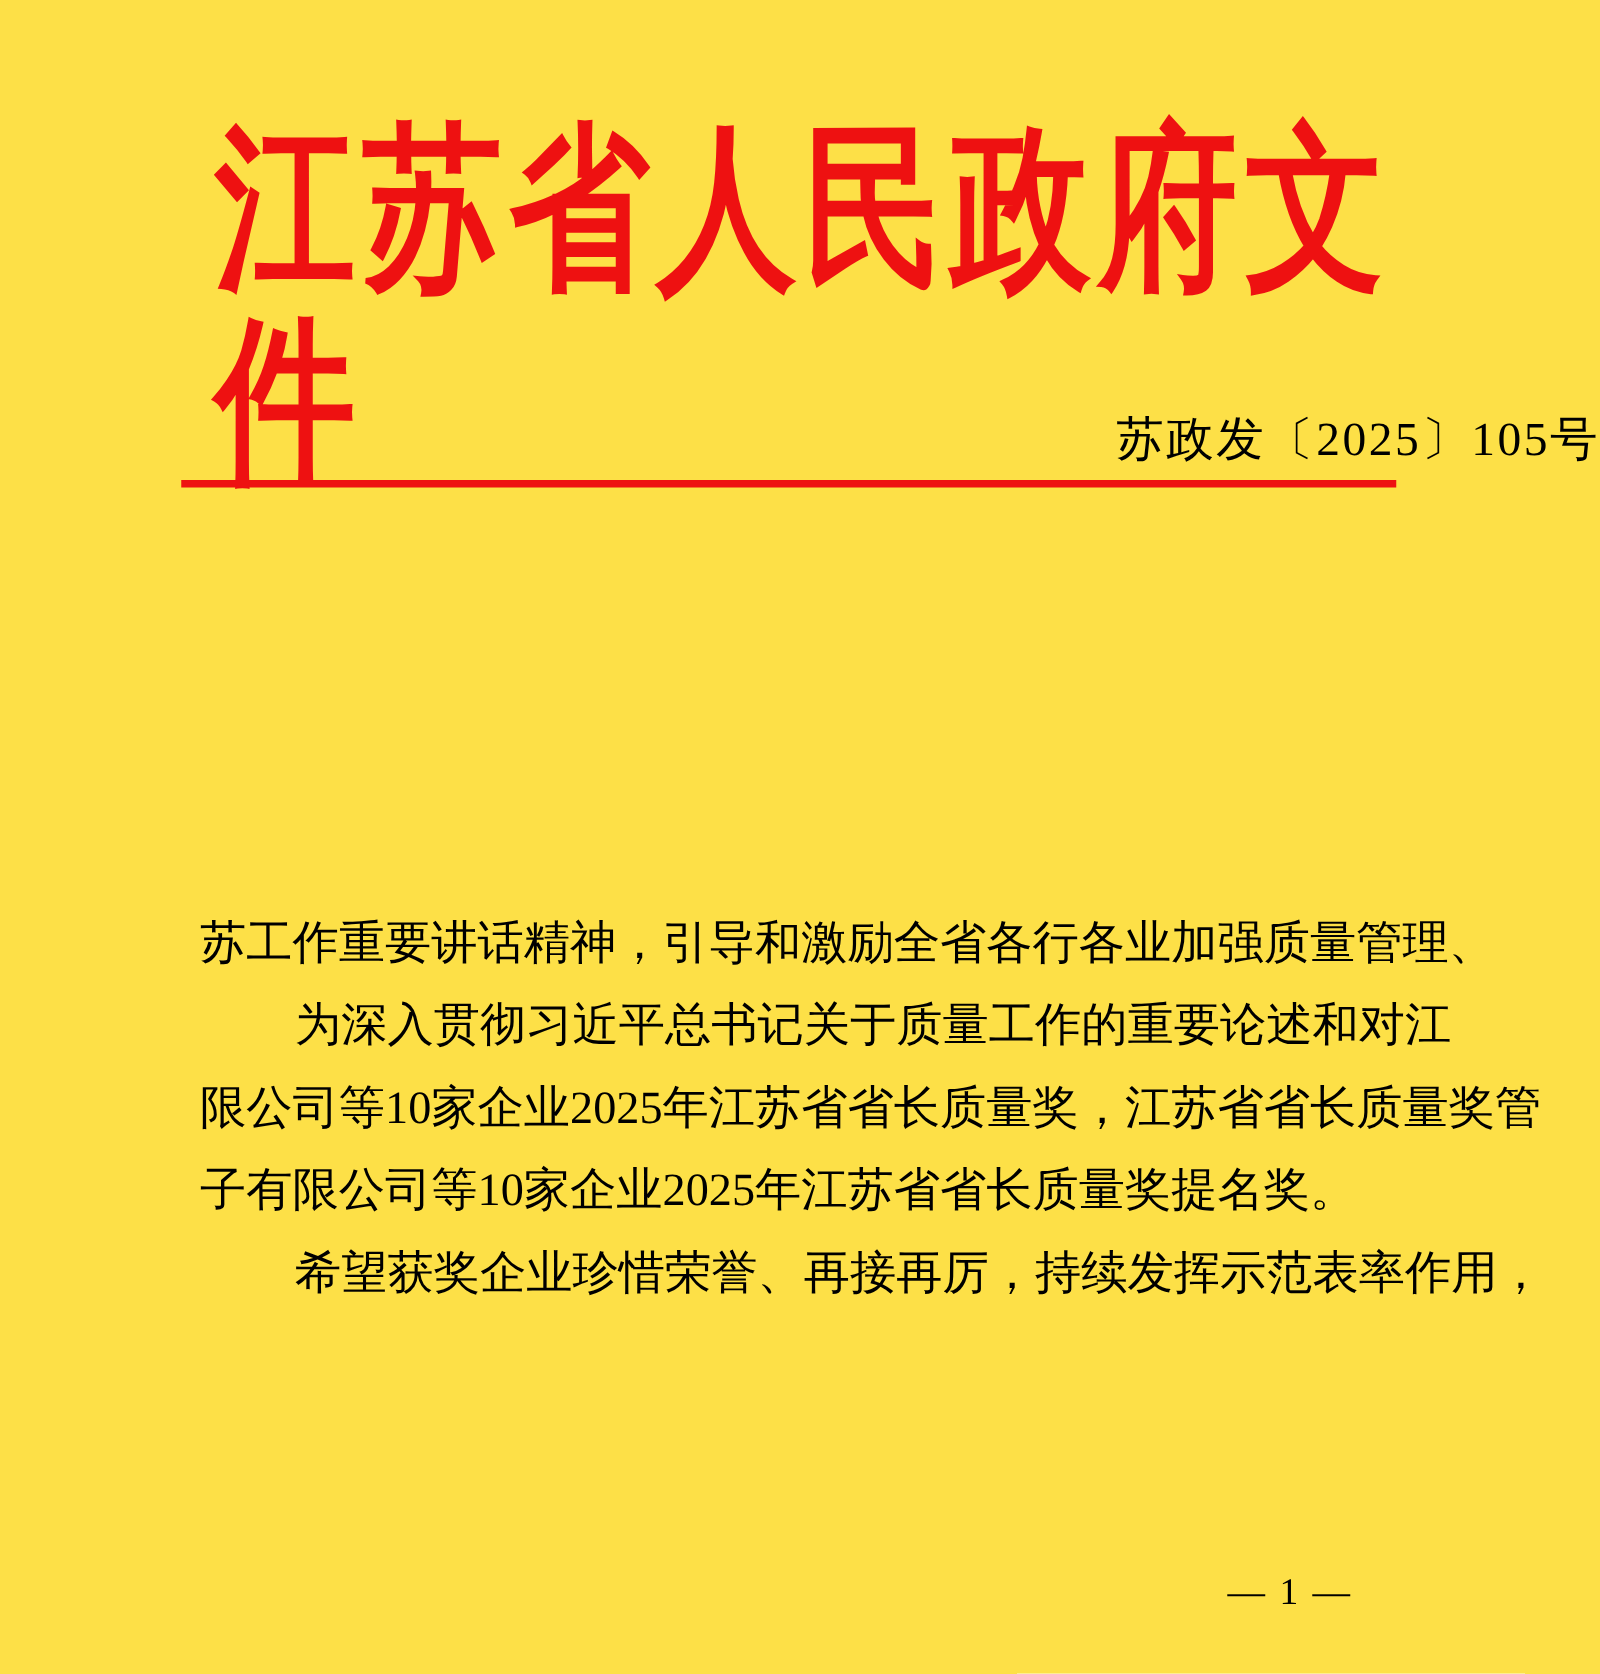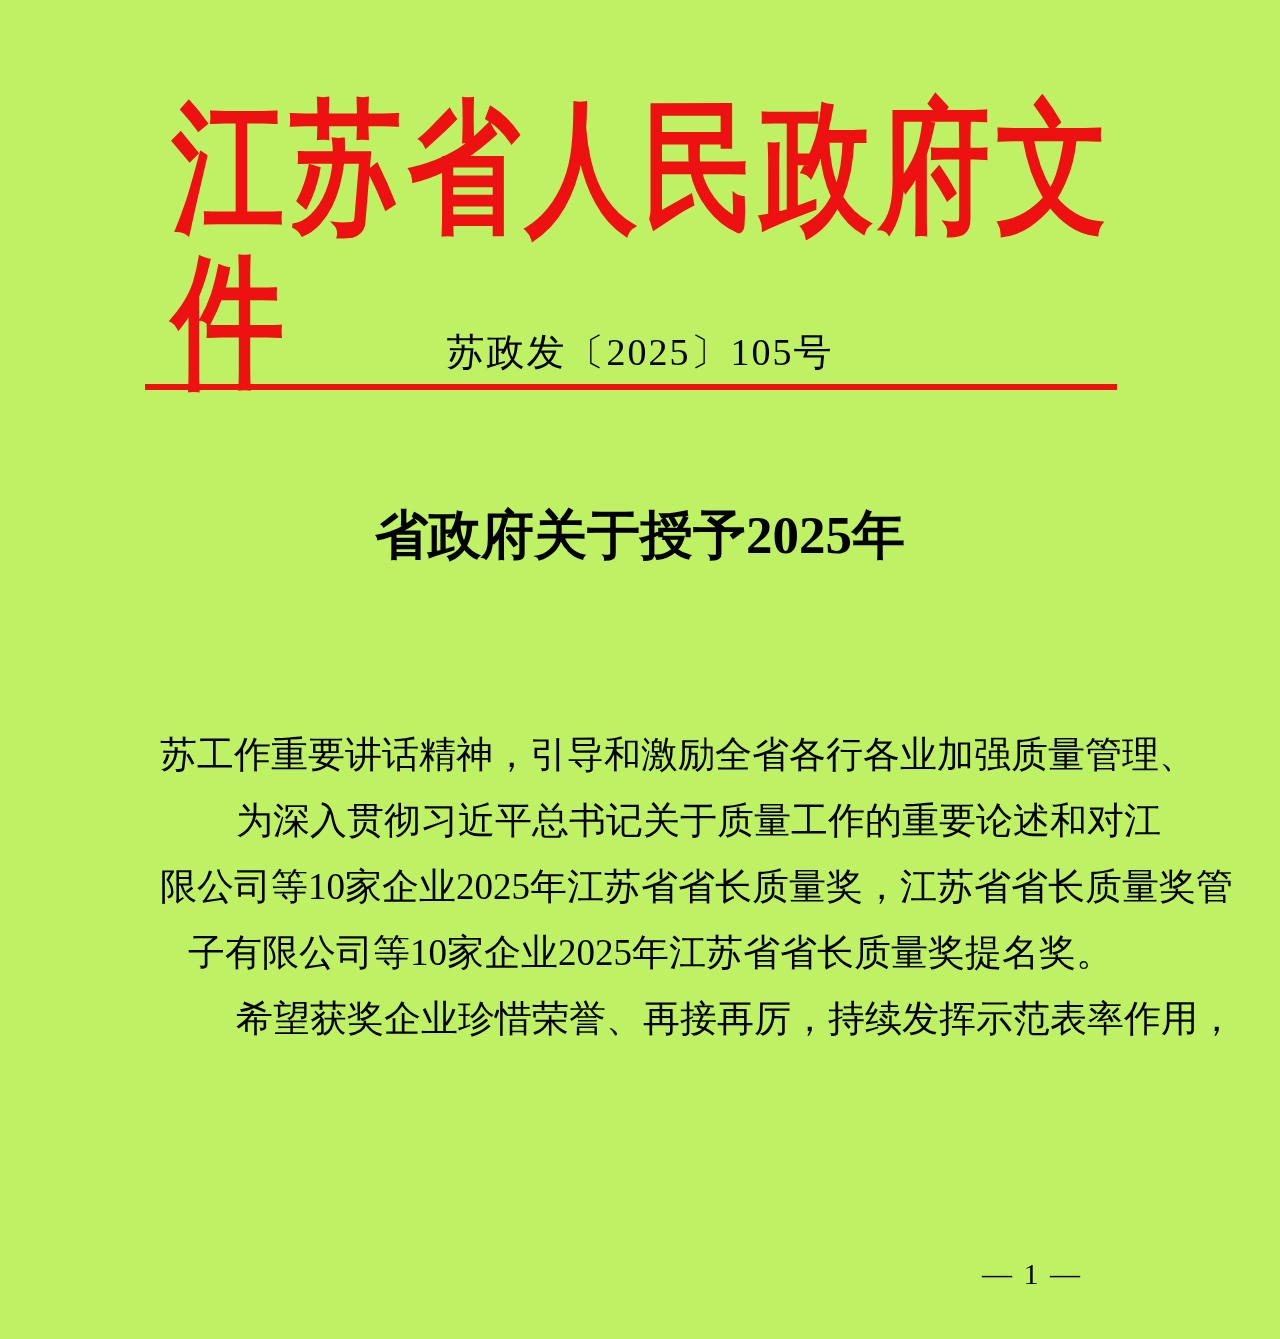--- a/index.html
+++ b/index.html
@@ -1,21 +1,21 @@
 <!DOCTYPE html>
 <html><head>
 <meta charset="utf-8">
 <style>
   * { margin: 0; padding: 0; box-sizing: border-box; }
   html, body { background: #ffffff; }
   .page {
     position: relative;
     width: 1280px;
     height: 1339px;
-    background: #bef264;
+    background: #fde047;
     overflow: hidden;
     font-family: "Liberation Serif", "DejaVu Serif", serif;
     color: #000000;
   }
   .masthead {
     position: absolute;
     top: 92px;
     left: 172px;
     width: 936px;
     height: 156px;
@@ -27,21 +27,21 @@
     transform-origin: 50% 0;
     text-align: justify;
     text-align-last: justify;
     white-space: normal;
   }
   .doc-number {
     position: absolute;
     top: 330px;
     left: 0;
     width: 1280px;
-    text-align: center;
+    text-align: right;
     font-size: 38px;
     line-height: 44px;
     letter-spacing: 2px;
   }
   .red-rule {
     position: absolute;
     top: 384px;
     left: 145px;
     width: 972px;
     height: 6px;
@@ -68,21 +68,20 @@
     height: 66px;
     line-height: 66px;
     text-align: justify;
     text-align-last: justify;
     white-space: nowrap;
   }
   .body-line.indent { padding-left: 76px; }
   .body-line.no-justify {
     text-align: right;
     text-align-last: left;
-    margin-left: 28px;
   }
   .page-number {
     position: absolute;
     top: 1256px;
     left: 957px;
     width: 150px;
     text-align: center;
     font-size: 30px;
     line-height: 36px;
     letter-spacing: 2px;
@@ -94,21 +93,20 @@
 
 <div class="page">
 
   <div class="masthead">江苏省人民政府文件</div>
 
   <div class="doc-number">苏政发〔2025〕105号</div>
 
   <div class="red-rule"></div>
 
   <div class="doc-title">
-    <div>省政府关于授予2025年</div>
   </div>
 
   <div class="body-block">
     <div class="body-line">苏工作重要讲话精神，引导和激励全省各行各业加强质量管理、</div>
     <div class="body-line indent">为深入贯彻习近平总书记关于质量工作的重要论述和对江</div>
     <div class="body-line">限公司等10家企业2025年江苏省省长质量奖，江苏省省长质量奖管</div>
     <div class="body-line no-justify">子有限公司等10家企业2025年江苏省省长质量奖提名奖。</div>
     <div class="body-line indent">希望获奖企业珍惜荣誉、再接再厉，持续发挥示范表率作用，</div>
   </div>
 

